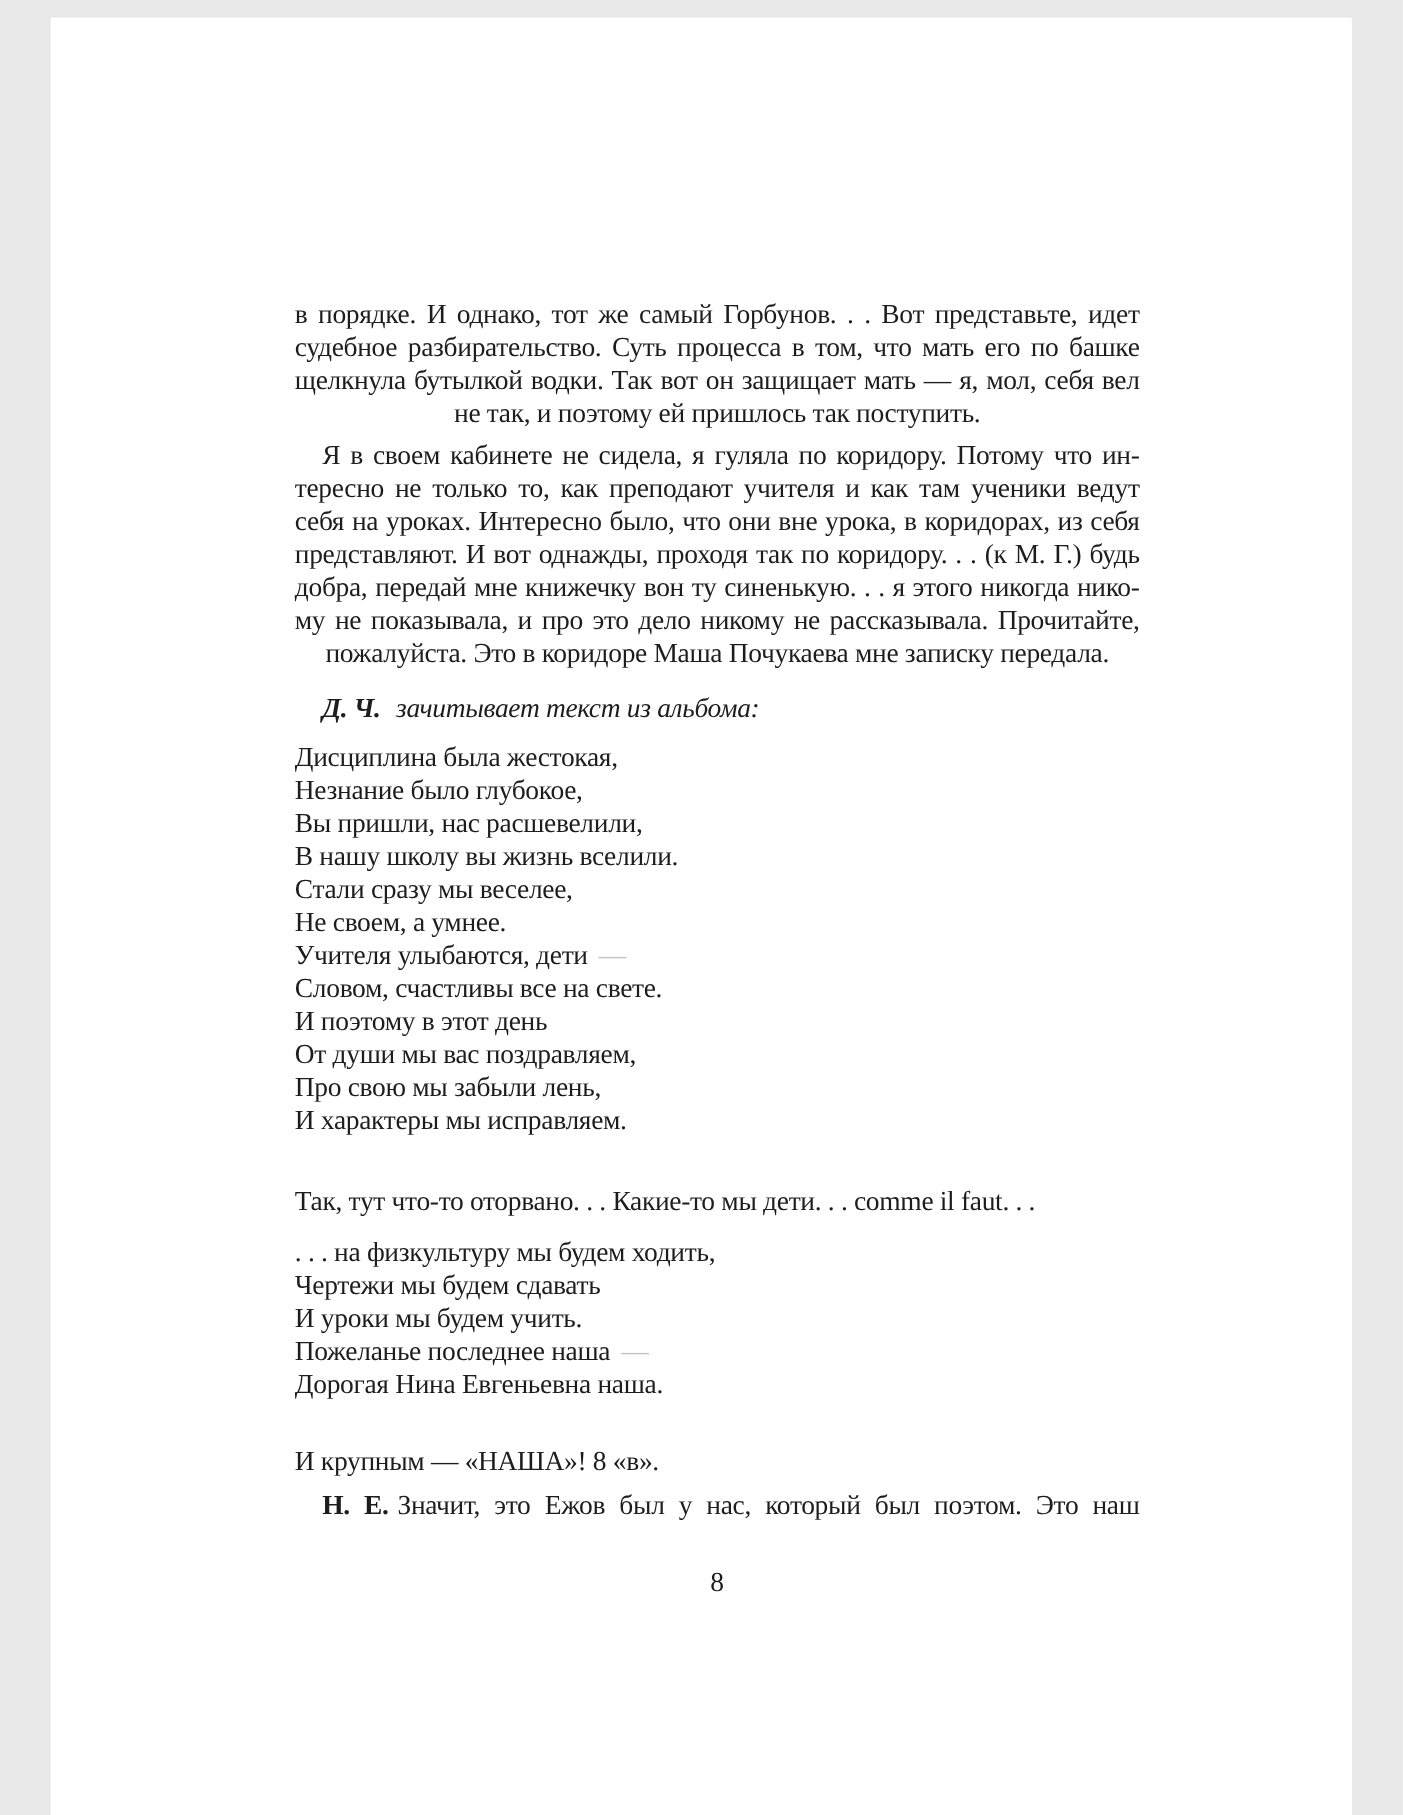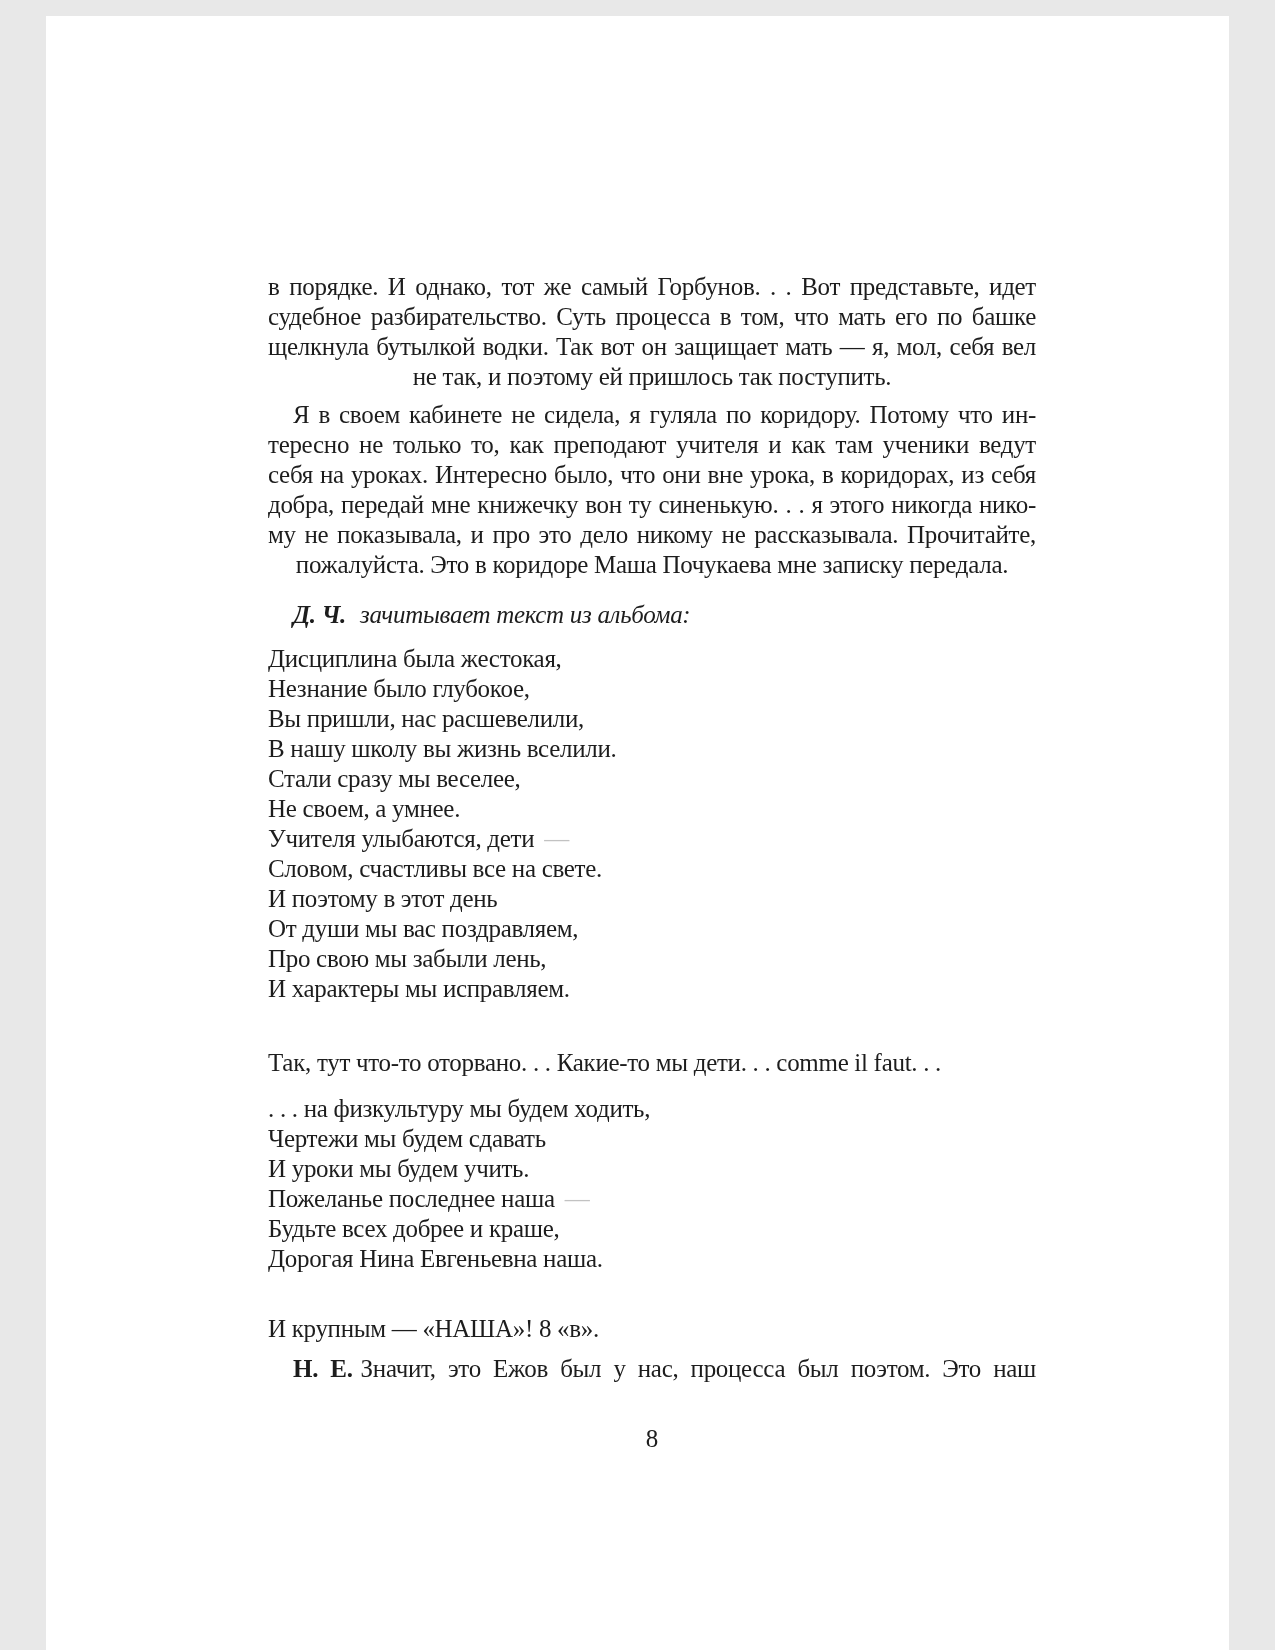--- a/index.html
+++ b/index.html
@@ -44,20 +44,21 @@
       <div class="jline">в порядке. И однако, тот же самый Горбунов.&nbsp;.&nbsp;.&nbsp;Вот представьте, идет</div>
       <div class="jline">судебное разбирательство. Суть процесса в том, что мать его по башке</div>
       <div class="jline">щелкнула бутылкой водки. Так вот он защищает мать — я, мол, себя вел</div>
       <div class="lline">не так, и поэтому ей пришлось так поступить.</div>
     </div>
 
     <div class="para p2">
       <div class="jline indent">Я в своем кабинете не сидела, я гуляла по коридору. Потому что ин-</div>
       <div class="jline">тересно не только то, как преподают учителя и как там ученики ведут</div>
       <div class="jline">себя на уроках. Интересно было, что они вне урока, в коридорах, из себя</div>
+      <div class="jline">представляют. И вот однажды, проходя так по коридору.&nbsp;.&nbsp;.&nbsp;(к М. Г.) будь</div>
       <div class="jline">добра, передай мне книжечку вон ту синенькую.&nbsp;.&nbsp;.&nbsp;я этого никогда нико-</div>
       <div class="jline">му не показывала, и про это дело никому не рассказывала. Прочитайте,</div>
       <div class="lline">пожалуйста. Это в коридоре Маша Почукаева мне записку передала.</div>
     </div>
 
     <div class="line speaker-line">
       <span class="speaker-bi">Д. Ч.</span><span class="direction">зачитывает текст из альбома:</span>
     </div>
 
     <div class="poem1">
@@ -75,28 +76,27 @@
       <div class="line">И характеры мы исправляем.</div>
     </div>
 
     <div class="line interlude">Так, тут что-то оторвано.&nbsp;.&nbsp;.&nbsp;Какие-то мы дети.&nbsp;.&nbsp;.&nbsp;comme il faut.&nbsp;.&nbsp;.</div>
 
     <div class="poem2">
       <div class="line">.&nbsp;.&nbsp;.&nbsp;на физкультуру мы будем ходить,</div>
       <div class="line">Чертежи мы будем сдавать</div>
       <div class="line">И уроки мы будем учить.</div>
       <div class="line"><span>Пожеланье последнее наша</span><span class="faint">—</span></div>
-      <div class="line">Будьте всех добрее и краше,</div>
       <div class="line">Дорогая Нина Евгеньевна наша.</div>
     </div>
 
     <div class="line caption">И крупным — «НАША»! 8 «в».</div>
 
     <div class="para p3">
       <div class="jline indent">
-        <span class="speaker-b">Н. Е.</span><span>Значит, это Ежов был у нас, процесса был поэтом. Это наш</span>
+        <span class="speaker-b">Н. Е.</span><span>Значит, это Ежов был у нас, который был поэтом. Это наш</span>
       </div>
     </div>
 
     <div class="pagenum">8</div>
 
   </div>
 </div>
 
 </body></html>

